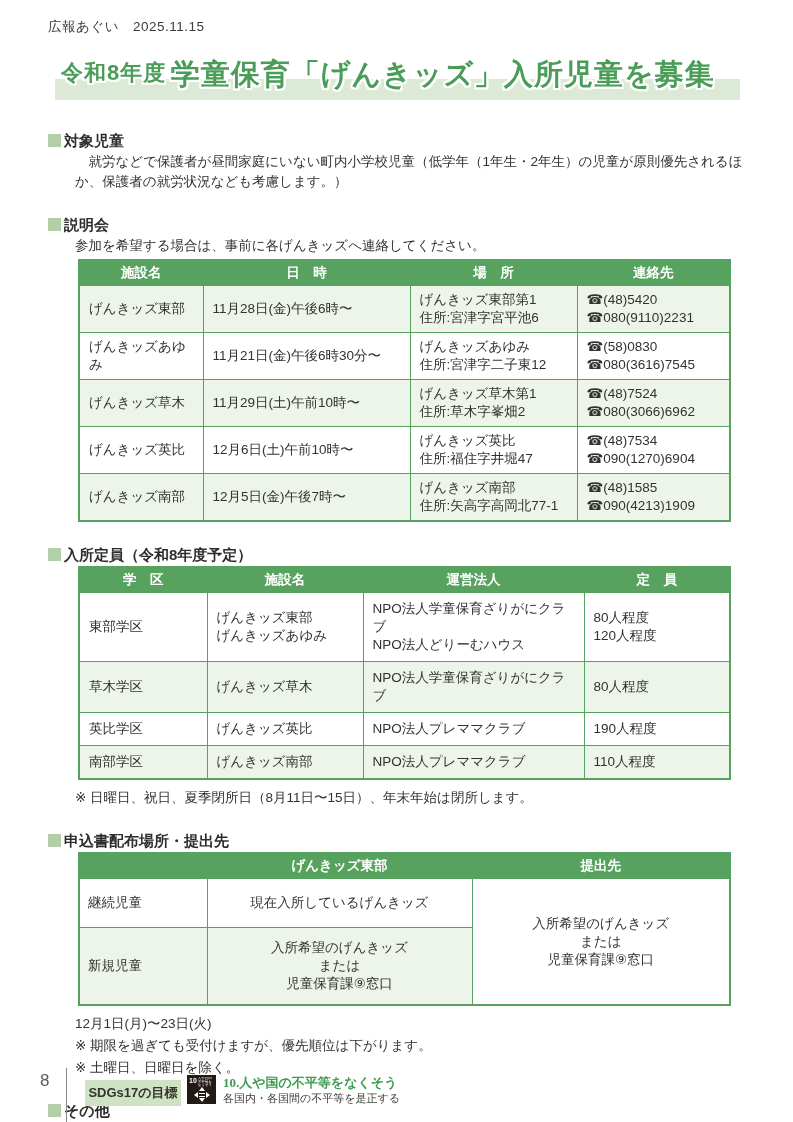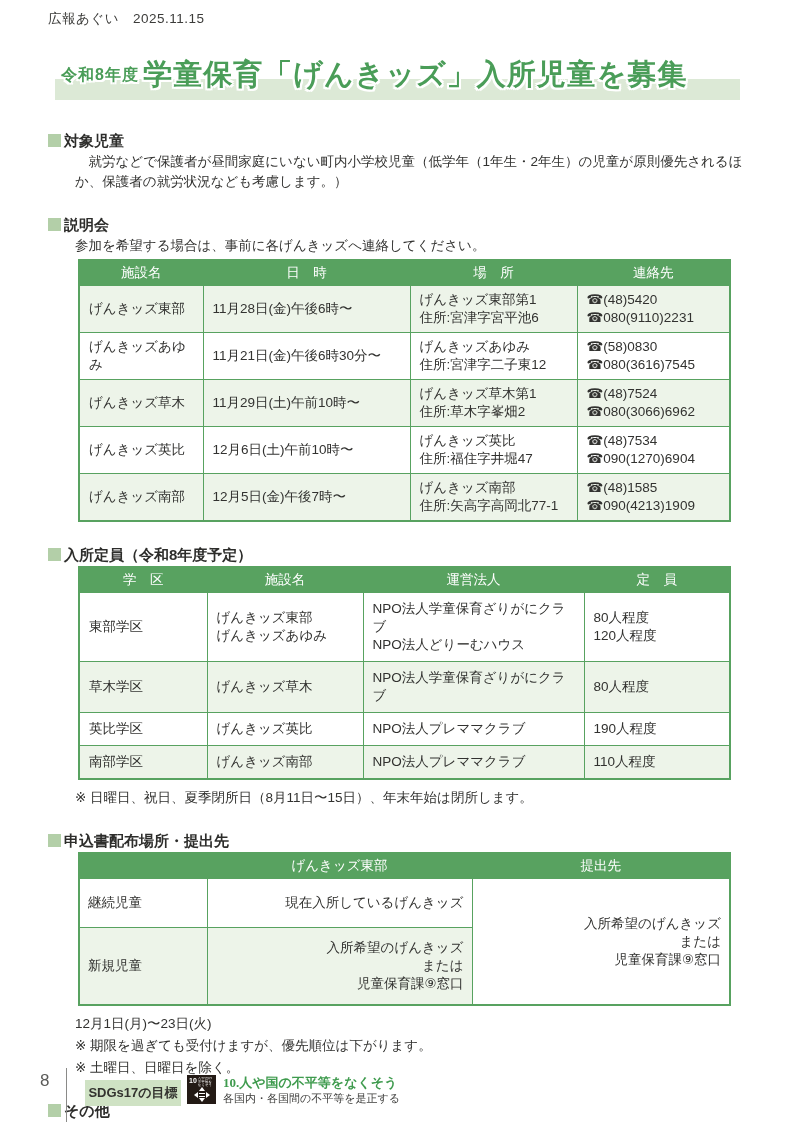--- a/index.html
+++ b/index.html
@@ -2,47 +2,47 @@
 <html lang="ja"><head>
 <meta charset="utf-8">
 <style>
   html,body{margin:0;padding:0;}
   body{
     width:793px;height:1122px;position:relative;background:#ffffff;
     font-family:"Liberation Sans","DejaVu Sans",sans-serif;
     color:#323230;overflow:hidden;
   }
   
-  .masthead{position:absolute;left:48px;top:10px;font-size:13.5px;color:#3c3c3a;letter-spacing:.5px;}
+  .masthead{position:absolute;left:48px;top:18px;font-size:13.5px;color:#3c3c3a;letter-spacing:.5px;}
   
   .title-wrap{position:absolute;left:55px;top:55px;width:685px;height:46px;}
   .title-band{position:absolute;left:0;top:24px;width:685px;height:21px;background:#dce9d6;}
   .title-text{
     position:absolute;left:6px;top:0;white-space:nowrap;
     color:#4a9d58;font-weight:bold;
     text-shadow:-2px -2px 0 #fff,2px -2px 0 #fff,-2px 2px 0 #fff,2px 2px 0 #fff,
                 0 -2px 0 #fff,0 2px 0 #fff,-2px 0 0 #fff,2px 0 0 #fff;
   }
-  .title-era{font-size:16px;vertical-align:4px;letter-spacing:1px;}
+  .title-era{font-size:22px;vertical-align:4px;letter-spacing:1px;}
   .title-main{font-size:29px;letter-spacing:1px;}
   
   .content{position:absolute;left:48px;top:108px;width:700px;}
   .sec-h{font-size:15px;font-weight:bold;color:#2d2d2b;margin:24px 0 3px 0;line-height:17px;}
   .sec-h .sq{display:inline-block;width:13px;height:13px;background:#b3cfa8;margin-right:3px;vertical-align:-1px;}
   .body-text{font-size:13.5px;line-height:20px;margin:0 0 2px 27px;width:672px;}
   .kome{padding-left:1.6em;text-indent:-1.6em;}
   
   table{border-collapse:collapse;table-layout:fixed;margin:3px 0 8px 30px;
         font-size:13.5px;border:2px solid #58a260;}
-  th{background:#58a260;color:#ffffff;font-weight:normal;font-size:13.5px;
+  th{background:#58a260;color:#ffffff;font-weight:bold;font-size:13.5px;
      padding:4px 4px;border:1px solid #58a260;text-align:center;line-height:16px;}
   td{border:1px solid #58a260;padding:4px 9px;vertical-align:middle;
      white-space:pre-line;line-height:18px;color:#323230;}
   tr.alt td{background:#edf4e9;}
-  td.c{text-align:right;margin-left:45px;}
+  td.c{text-align:center;margin-left:45px;}
   .t1 td{height:38px;}
   .t2 td{padding:7px 9px;}
   .t3 td{padding:5px 8px;}
   .t3 td.lbl{height:38px;}
   .t3 td.tall{height:66px;}
   
   .page-num{position:absolute;left:40px;top:1071px;font-size:17px;color:#5a5a58;}
   .vline{position:absolute;left:66px;top:1068px;width:1px;height:54px;background:#8a8a88;}
   .sdgs-box{position:absolute;left:85px;top:1080px;width:96px;height:26px;background:#cfe2c4;
             display:flex;align-items:center;justify-content:center;

